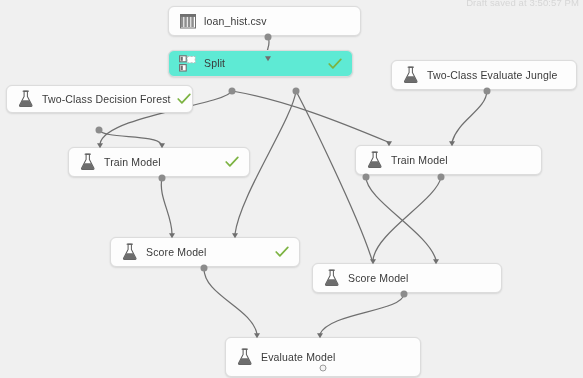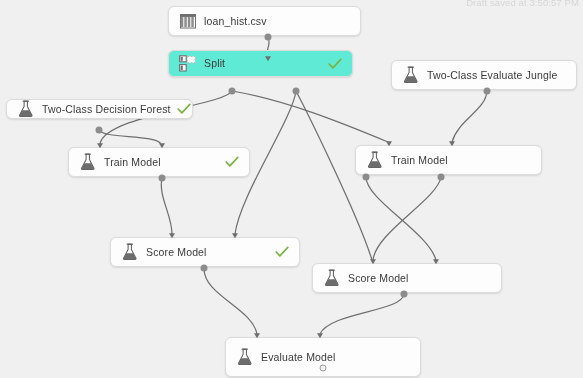--- a/index.html
+++ b/index.html
@@ -164,21 +164,21 @@
             <line x1="5.2" y1="1.2" x2="10.3" y2="1.2" stroke="#5e5e5e" stroke-width="1.25" stroke-linecap="round"></line>
           </svg>
         </span>
         <span class="node-label" style="color: rgb(58, 58, 58);">Two-Class Evaluate Jungle</span>
         <span class="node-check hidden">
           <svg width="14" height="12" viewBox="0 0 14 12">
             <path d="M1.2 6.0 L4.9 9.9 L12.8 1.4" fill="none" stroke="#7cb342" stroke-width="1.7" stroke-linecap="round" stroke-linejoin="round"></path>
           </svg>
         </span>
       </div>
-      <div class="node" style="left: 6px; top: 99px; width: 187px; height: 20px; background: rgb(253, 253, 253); border-color: rgb(220, 220, 220);">
+      <div class="node" style="left: 6px; top: 85px; width: 187px; height: 28px; background: rgb(253, 253, 253); border-color: rgb(220, 220, 220);">
         <span class="node-icon">
           <svg width="16" height="18" viewBox="0 0 16 18">
             <path d="M6.1 1.2 L6.1 6.6 L1.7 15.0 Q1.0 16.4 2.5 16.4 L13.0 16.4 Q14.5 16.4 13.8 15.0 L9.4 6.6 L9.4 1.2 Z" fill="#ffffff" stroke="#5e5e5e" stroke-width="1.05" stroke-linejoin="round"></path>
             <path d="M4.3 10.2 L11.2 10.2 L13.8 15.0 Q14.5 16.4 13.0 16.4 L2.5 16.4 Q1.0 16.4 1.7 15.0 Z" fill="#6d6d6d"></path>
             <line x1="5.2" y1="1.2" x2="10.3" y2="1.2" stroke="#5e5e5e" stroke-width="1.25" stroke-linecap="round"></line>
           </svg>
         </span>
         <span class="node-label" style="color: rgb(58, 58, 58);">Two-Class Decision Forest</span>
         <span class="node-check">
           <svg width="14" height="12" viewBox="0 0 14 12">

